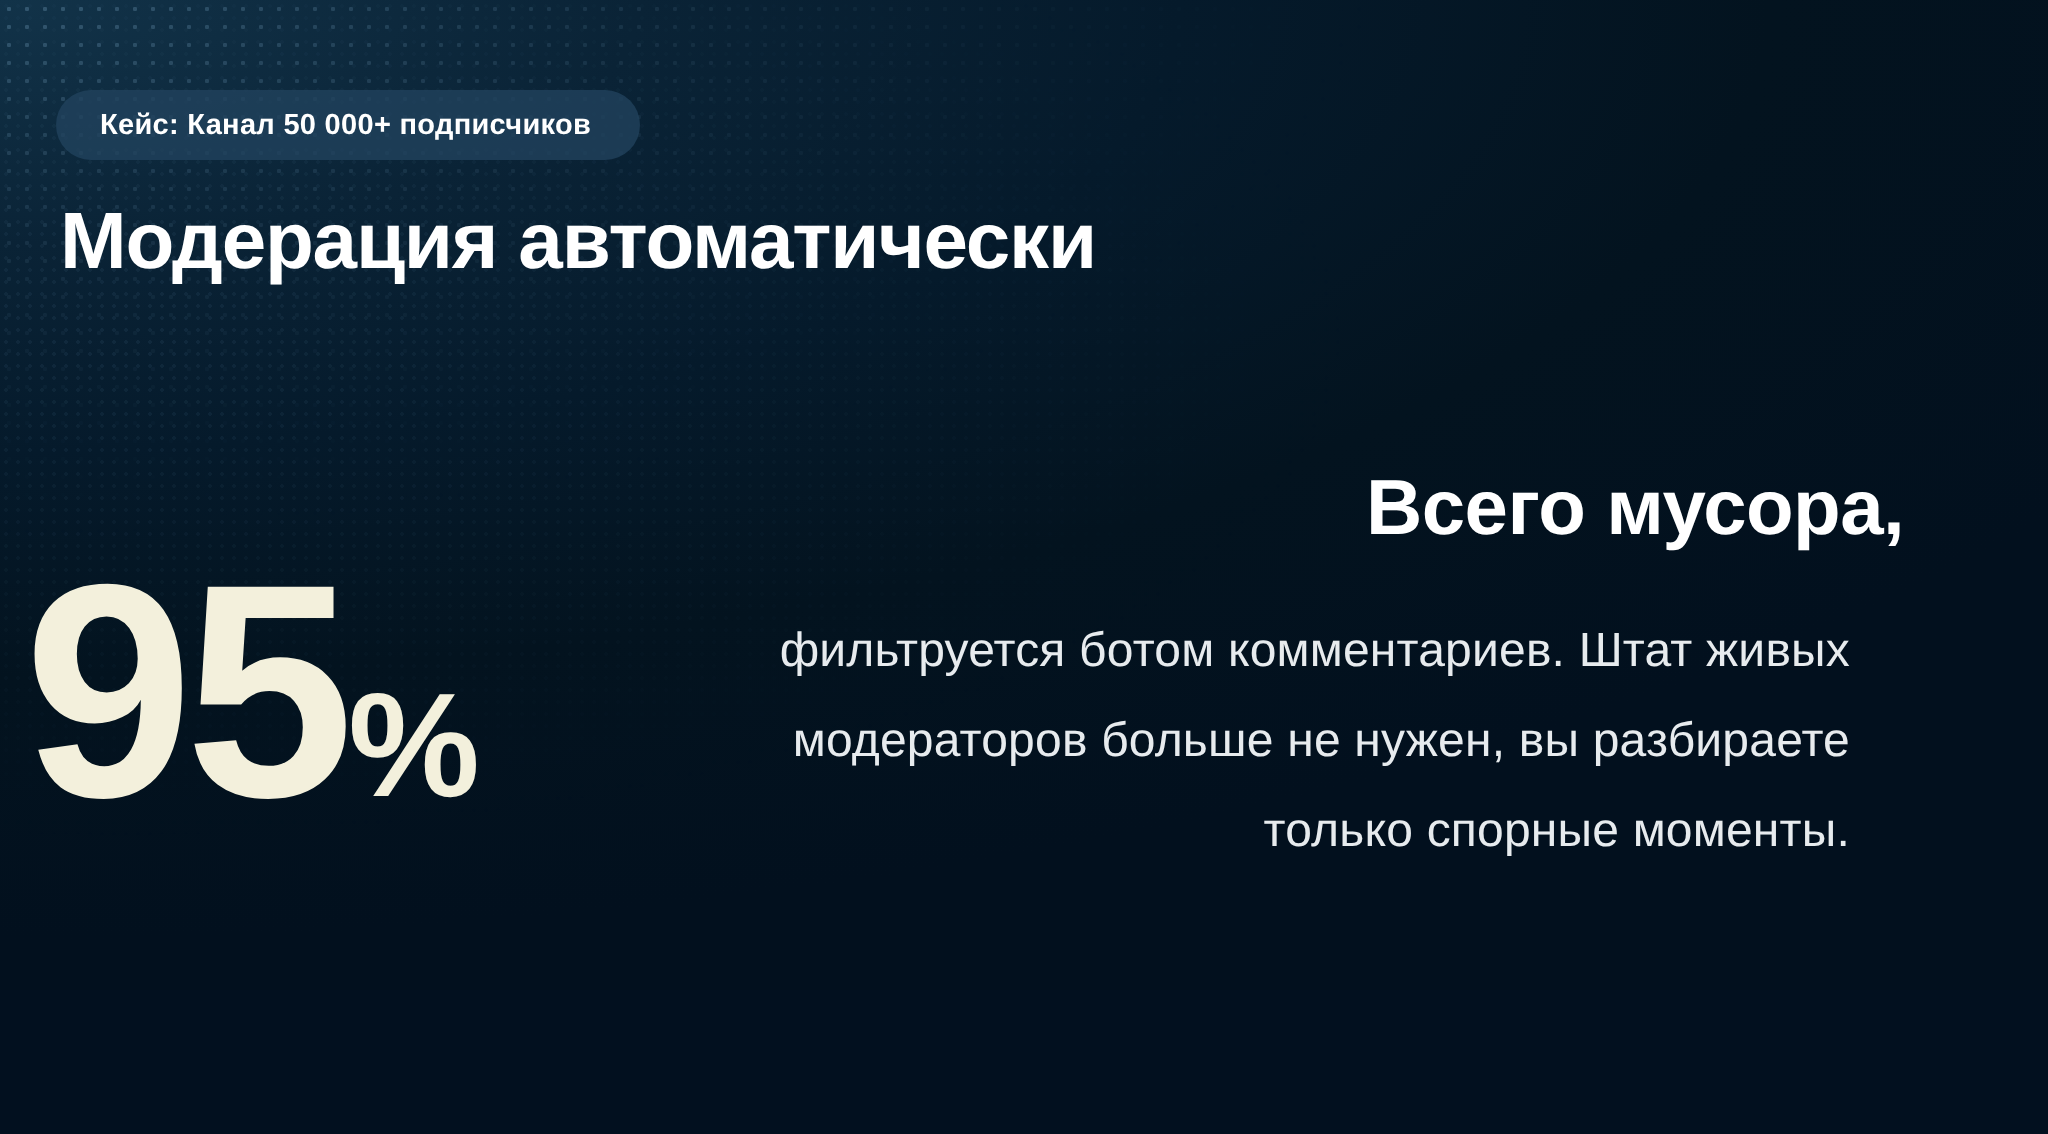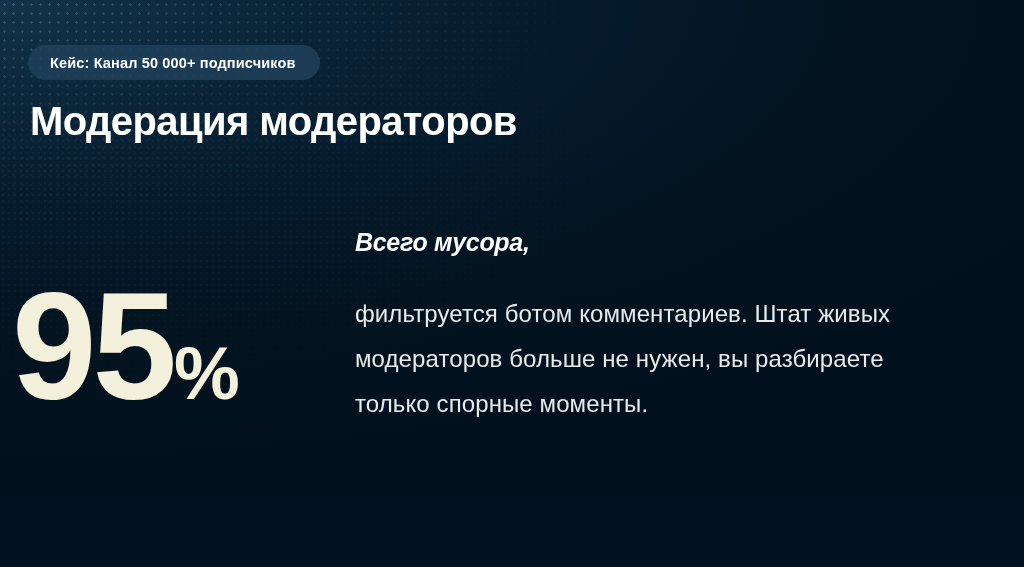--- a/index.html
+++ b/index.html
@@ -17,20 +17,21 @@
   }
 
   .slide {
     position: relative;
     width: 1024px;
     height: 495px;
     overflow: hidden;
     background-color: #03131f;
     background-image:
       radial-gradient(120% 95% at 0% 0%, #123349 0%, #0a2336 26%, #051a2b 48%, #03131f 72%, #02101e 100%);
+    text-align: right;
   }
 
   
   .dot-texture {
     position: absolute;
     inset: 0;
     background-image: radial-gradient(rgba(150, 196, 228, 0.30) 1px, transparent 1.2px);
     background-size: 9px 9px;
     background-position: 0 0;
     -webkit-mask-image: radial-gradient(95% 80% at -2% -4%, rgba(0,0,0,0.95) 0%, rgba(0,0,0,0.55) 22%, rgba(0,0,0,0.22) 42%, rgba(0,0,0,0.06) 60%, rgba(0,0,0,0) 74%);
@@ -114,27 +115,26 @@
     letter-spacing: -2px;
     margin-left: 1px;
   }
 
   .text-block {
     flex: 1 1 auto;
     padding-right: 60px;
   }
 
   .lede {
-    margin: 0;
+    margin: 12px;
     color: #ffffff;
-    font-size: 25px;
+    font-size: 39px;
     line-height: 49px;
     font-weight: 700;
     letter-spacing: -0.3px;
-    font-style: italic;
   }
 
   .body-copy {
     margin: 24px 0 0 0;
     color: #e7ebee;
     font-size: 24px;
     line-height: 45px;
     font-weight: 400;
     letter-spacing: 0.1px;
     max-width: 570px;
@@ -145,21 +145,21 @@
 
 <div class="slide">
 
   <div class="dot-texture"></div>
   <div class="dot-texture fine"></div>
 
   <div class="badge">
     <span>Кейс: Канал 50 000+ подписчиков</span>
   </div>
 
-  <h1 class="page-title">Модерация модераторов</h1>
+  <h1 class="page-title">Модерация автоматически</h1>
 
   <div class="content">
 
     <div class="stat-block">
       <span class="stat-number">95</span>
       <span class="stat-unit">%</span>
     </div>
 
     <div class="text-block">
       <p class="lede">

